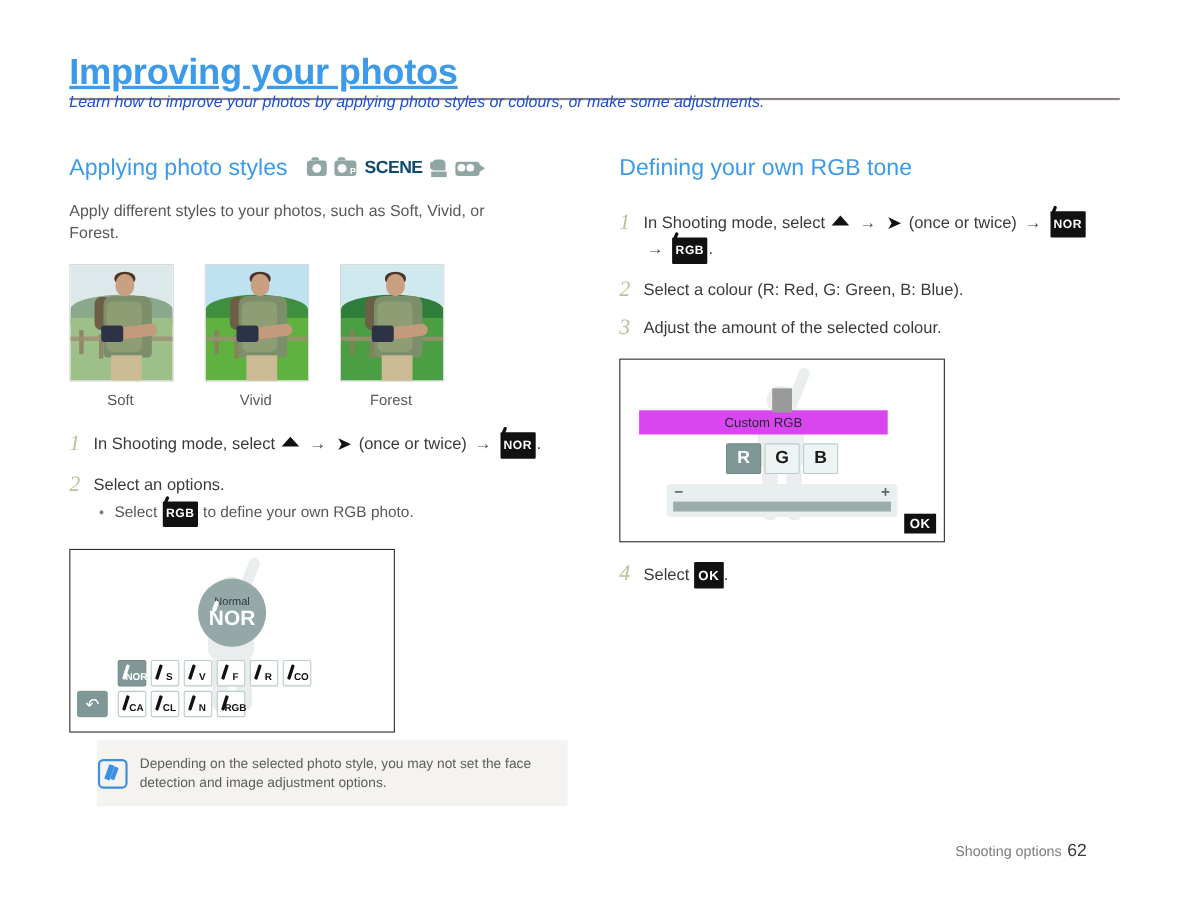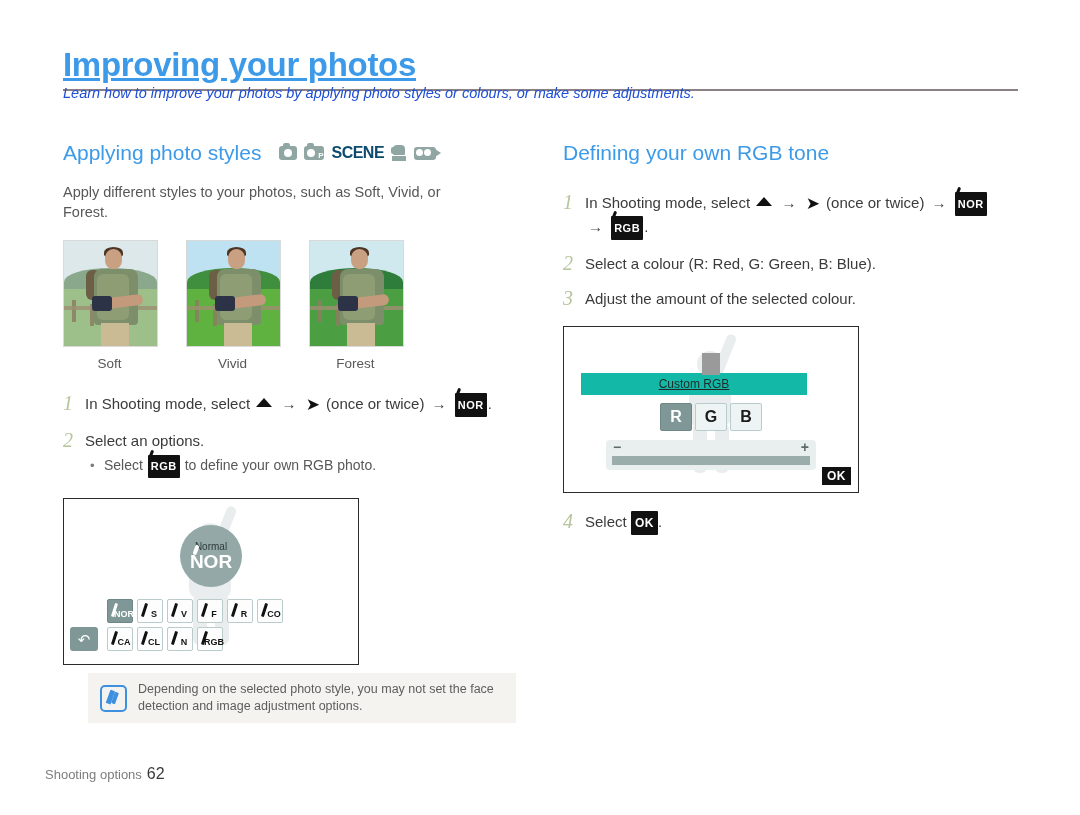--- a/index.html
+++ b/index.html
@@ -162,23 +162,23 @@
     background:#7f9796;border-radius:3px;display:flex;align-items:center;justify-content:center;
     color:#fff;font-size:15px;line-height:15px;
   }
 
   
   .cam-shot2{
     position:relative;width:294px;height:165px;border:1px solid #2b2b2b;background:#fff;
     margin-top:16px;overflow:hidden;
   }
   .rgb-bar{
-    position:absolute;left:17px;top:46px;width:226px;height:22px;background:#14b8a6;
+    position:absolute;left:17px;top:46px;width:226px;height:22px;background:#d946ef;
     display:flex;align-items:center;justify-content:center;
-    font-size:12px;color:#1f2a2a;text-decoration:underline;
+    font-size:12px;color:#1f2a2a;
   }
   .rgb-btns{position:absolute;left:50%;top:76px;transform:translateX(-50%);display:flex;gap:3px;}
   .rgbb{
     width:30px;height:26px;border:1px solid #b9cccb;background:#eef4f3;border-radius:2px;
     display:flex;align-items:center;justify-content:center;
     font-size:16px;font-weight:bold;color:#1b1b1b;
   }
   .rgbb.sel{background:#7f9796;border-color:#6e8887;color:#ffffff;}
   .slider-wrap{
     position:absolute;left:42px;top:113px;width:210px;height:30px;
@@ -189,41 +189,41 @@
   .slider-track{position:absolute;left:6px;top:16px;width:198px;height:9px;background:#9aadab;}
   .slider-knob{position:absolute;left:50%;top:26px;transform:translateX(-50%);width:18px;height:22px;background:#9a9a9a;}
   .ok-btn{
     position:absolute;right:7px;bottom:7px;background:#111;color:#fff;
     font-size:12px;font-weight:bold;padding:2px 5px;letter-spacing:.5px;
     font-family:"Liberation Sans",sans-serif;
   }
 
   
   .note{
-    position:absolute;left:88px;top:673px;width:428px;height:50px;
-    background:#f5f3f0;display:flex;align-items:center;padding:0 12px;box-sizing:border-box;
+    position:absolute;left:88px;top:673px;width:428px;height:60px;
+    background:#f5f3f0;display:flex;align-items:center;padding:0 1px;box-sizing:border-box;
   }
   .note-icon{
     width:23px;height:23px;border:2px solid #3d8fe0;border-radius:5px;
     position:relative;flex:0 0 23px;margin-right:11px;
   }
   .note-icon .nib{
     position:absolute;left:6px;top:3px;width:5px;height:14px;background:#3d8fe0;
     transform:rotate(20deg);border-radius:1px 1px 0 0;
   }
   .note-icon .nib2{
     position:absolute;left:11px;top:5px;width:4px;height:12px;background:#3d8fe0;
     transform:rotate(20deg);border-radius:1px;
   }
   .note-text{font-size:12.5px;color:#5d5d5d;line-height:17px;}
 
   
   .footer{
-    position:absolute;left:0;top:765px;width:988px;text-align:left;
-    font-size:13px;color:#7d7d7d;margin-left:45px;
+    position:absolute;left:0;top:765px;width:988px;text-align:right;
+    font-size:13px;color:#7d7d7d;
   }
   .footer .pg{font-size:16px;color:#3b3b3b;margin-left:5px;}
 </style>
 </head>
 <body>
 
 <div class="page">
 
   <div class="page-title">Improving your photos</div>
   <div class="title-rule"></div>

